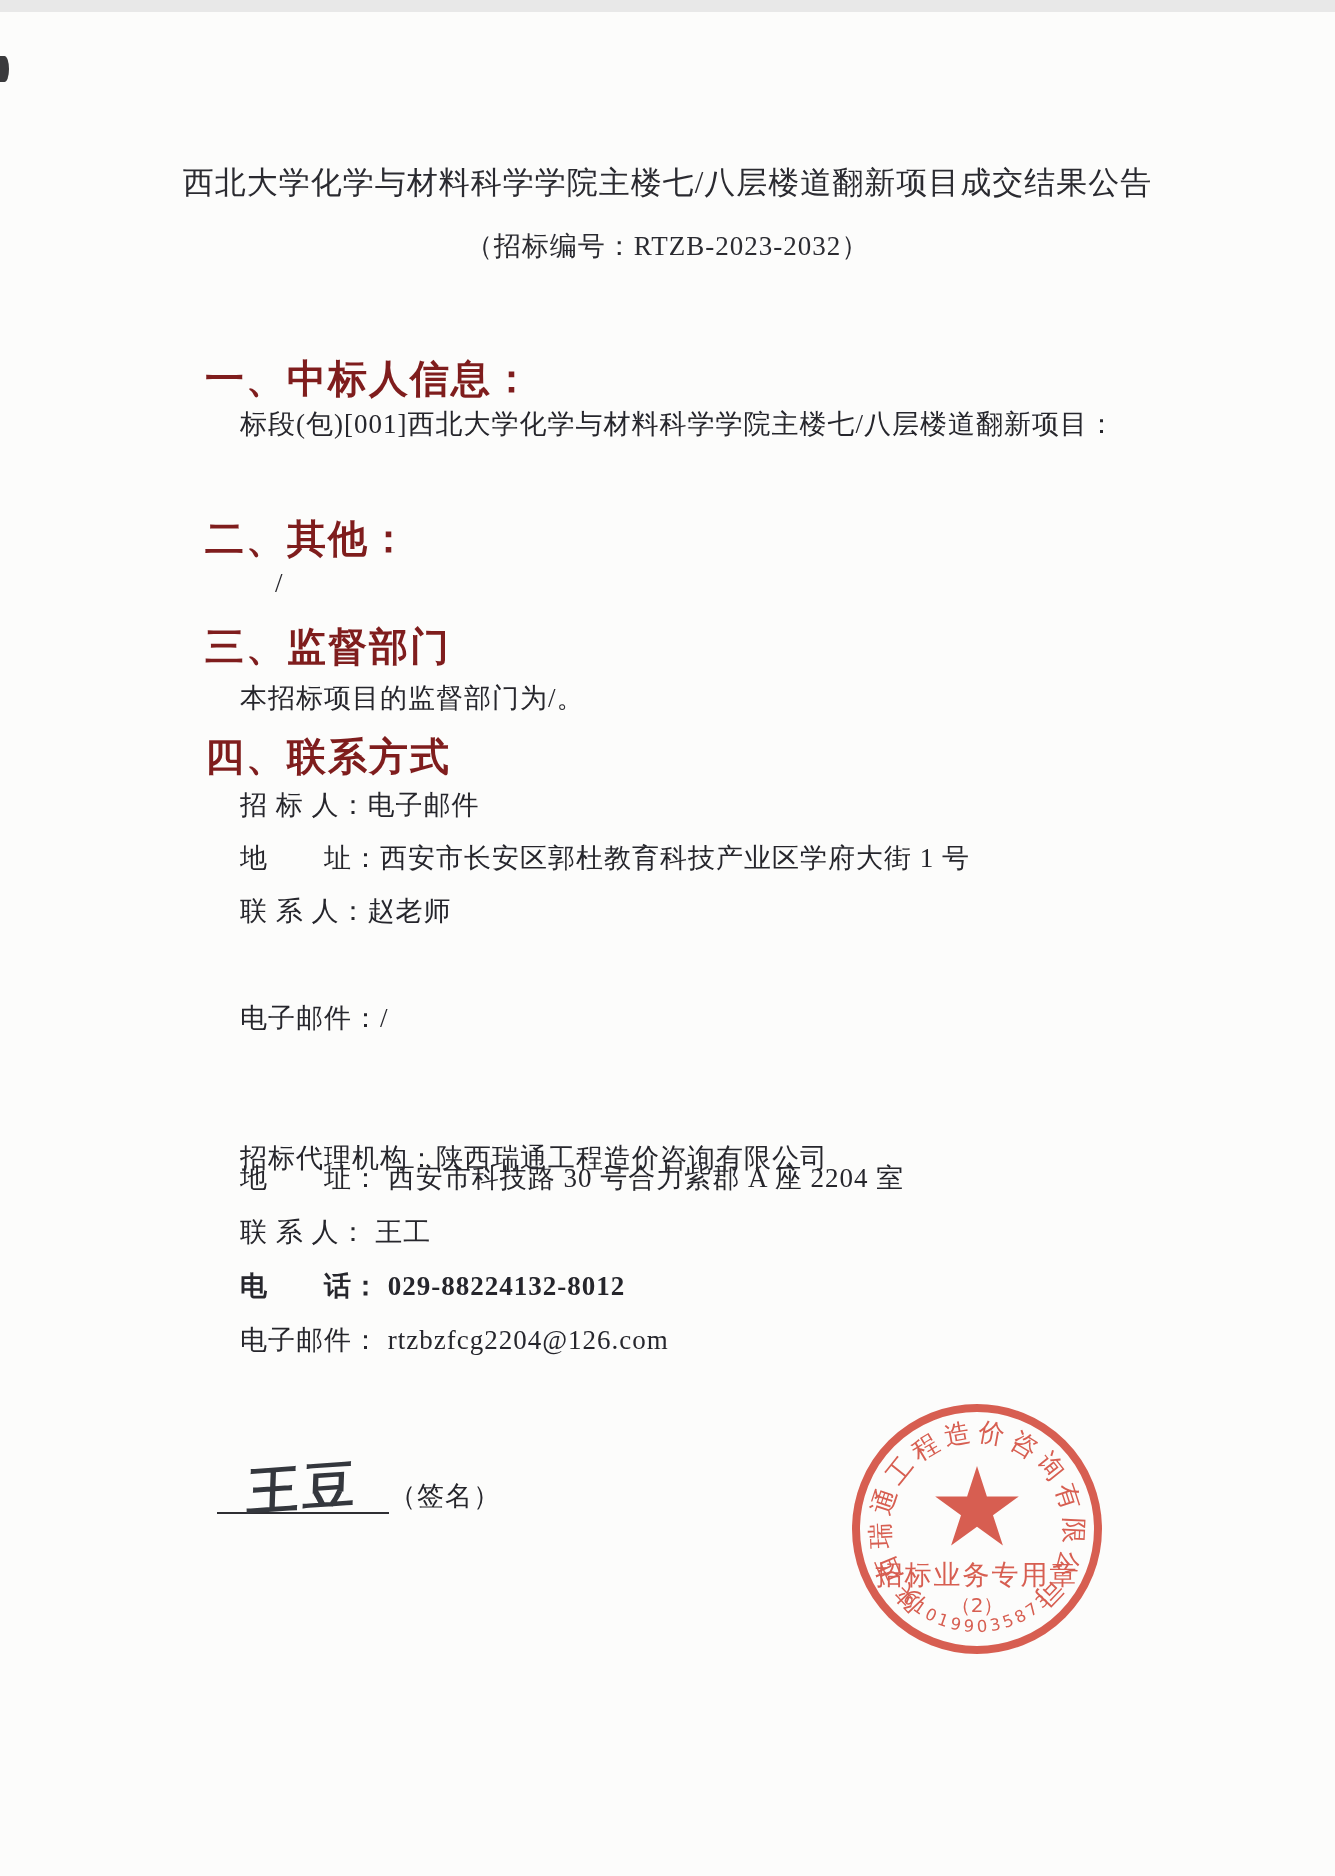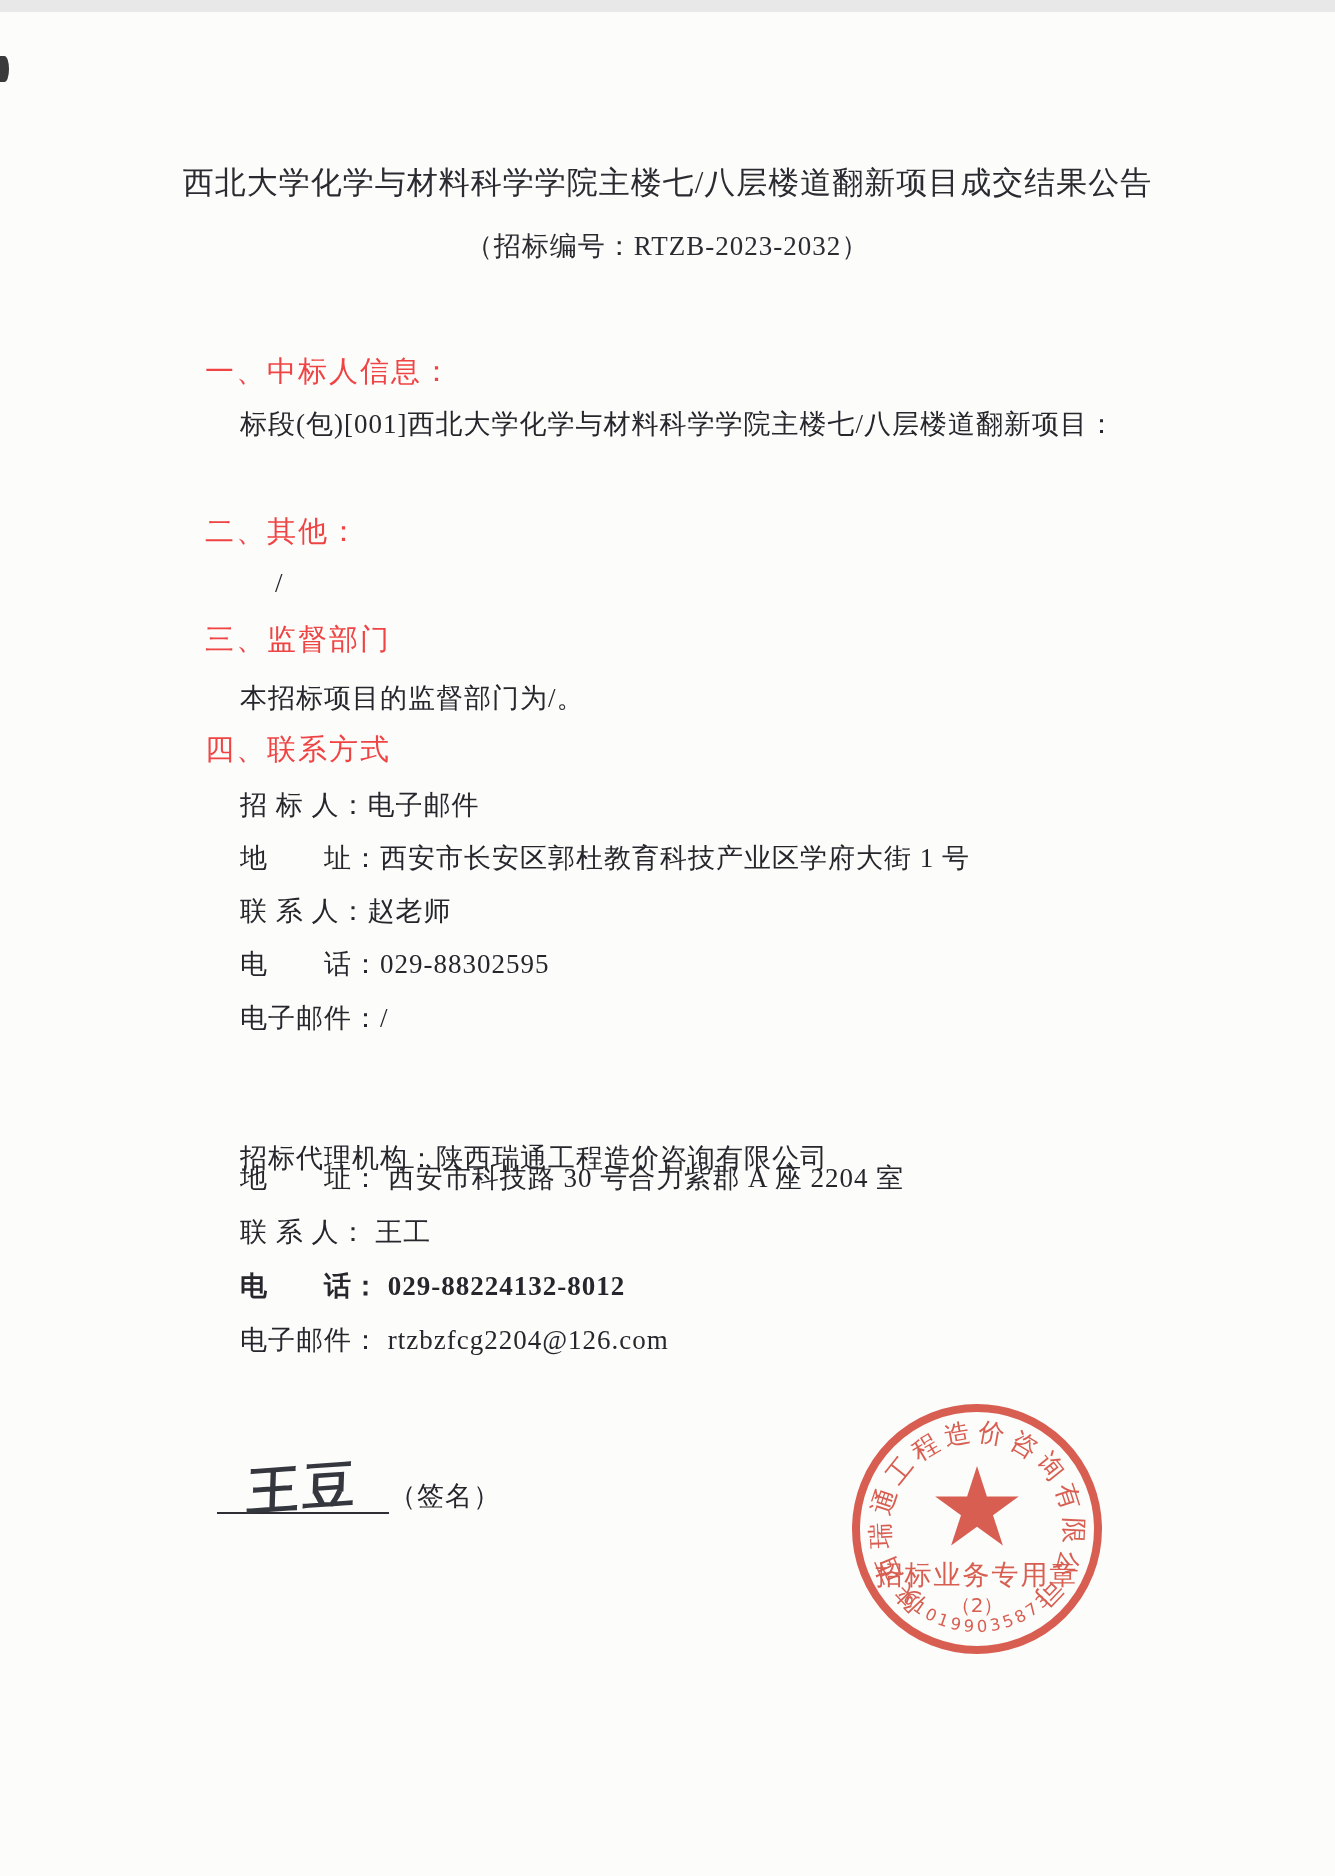--- a/index.html
+++ b/index.html
@@ -21,22 +21,22 @@
   }
   .doc-subtitle{
     top:216px;left:0;width:100%;
     text-align:center;
     font-size:27px;letter-spacing:1px;
     color:#2b2b31;
   }
   .heading{
     left:205px;
     font-family:"Liberation Sans","DejaVu Sans",sans-serif;
-    font-weight:normal;font-size:29px;letter-spacing:2px;
-    color:#ef4444;
+    font-weight:bold;font-size:39px;letter-spacing:2px;
+    color:#7f1d1d;
   }
   .body-line{
     left:240px;
     font-size:27px;letter-spacing:1px;
     color:#26262c;
     white-space:pre;
   }
   .indent2{left:275px;}
   .row-label{white-space:pre;}
   .row-value{white-space:pre;}
@@ -84,21 +84,20 @@
   <div class="abs body-line indent2" style="top:556px;">/</div>
 
   <div class="abs heading" style="top:608px;">三、监督部门</div>
   <div class="abs body-line" style="top:668px;">本招标项目的监督部门为/。</div>
 
   <div class="abs heading" style="top:718px;">四、联系方式</div>
 
   <div class="abs body-line" style="top:775px;"><span class="row-label">招 标 人：</span><span class="row-value">电子邮件</span></div>
   <div class="abs body-line" style="top:828px;"><span class="row-label">地　　址：</span><span class="row-value">西安市长安区郭杜教育科技产业区学府大街 1 号</span></div>
   <div class="abs body-line" style="top:881px;"><span class="row-label">联 系 人：</span><span class="row-value">赵老师</span></div>
-  <div class="abs body-line" style="top:934px;"><span class="row-label">电　　话：</span><span class="row-value">029-88302595</span></div>
   <div class="abs body-line" style="top:988px;"><span class="row-label">电子邮件：</span><span class="row-value">/</span></div>
 
   <div class="abs body-line" style="top:1128px;"><span class="row-label">招标代理机构：</span><span class="row-value">陕西瑞通工程造价咨询有限公司</span></div>
   <div class="abs body-line" style="top:1148px;"><span class="row-label">地　　址：</span><span class="row-value"> 西安市科技路 30 号合力紫郡 A 座 2204 室</span></div>
   <div class="abs body-line" style="top:1202px;"><span class="row-label">联 系 人：</span><span class="row-value"> 王工</span></div>
   <div class="abs body-line" style="top:1256px;font-weight:bold;"><span class="row-label">电　　话：</span><span class="row-value"> 029-88224132-8012</span></div>
   <div class="abs body-line" style="top:1310px;"><span class="row-label">电子邮件：</span><span class="row-value"> rtzbzfcg2204@126.com</span></div>
 
   <div class="abs sig-row" style="top:1466px;left:217px;"><span class="sig-underline principal"><span class="handwriting">王豆</span></span><span>（签名）</span></div>
 

